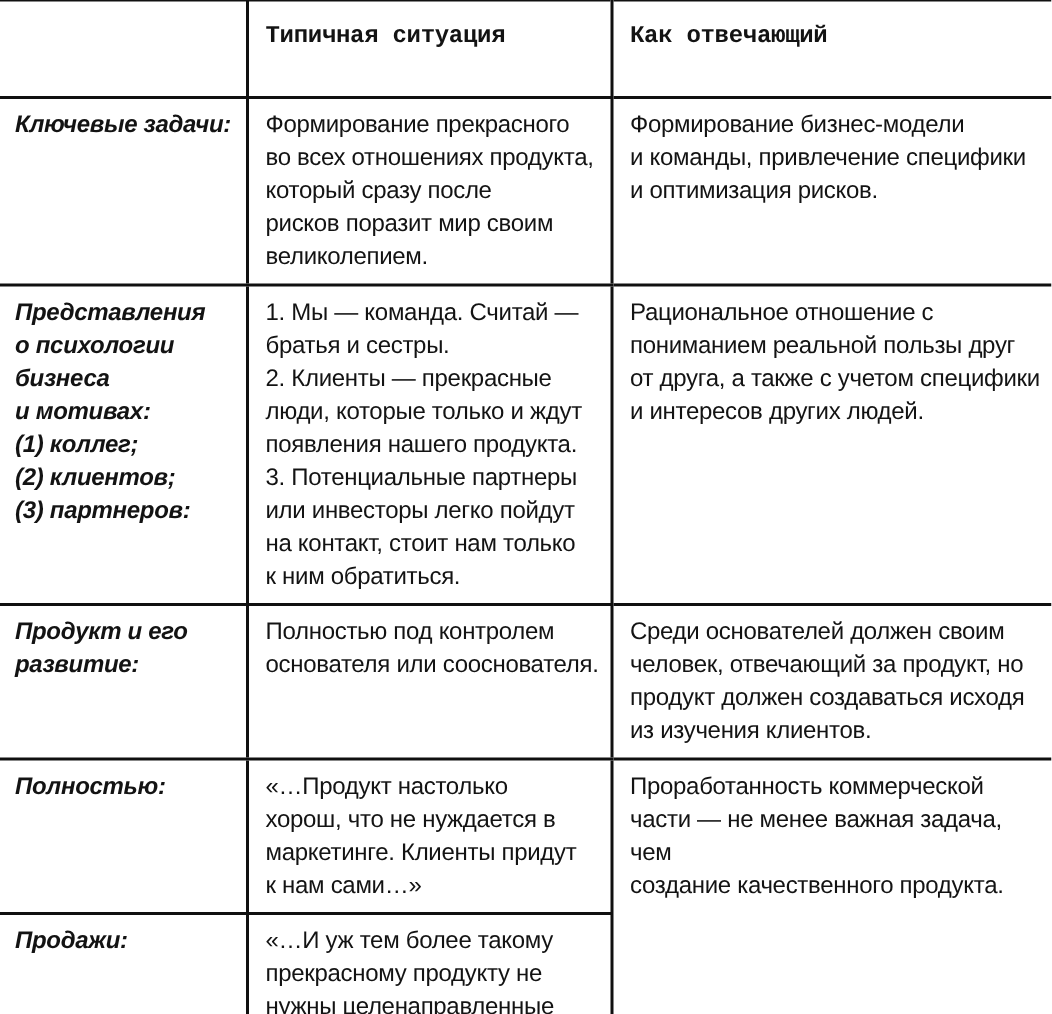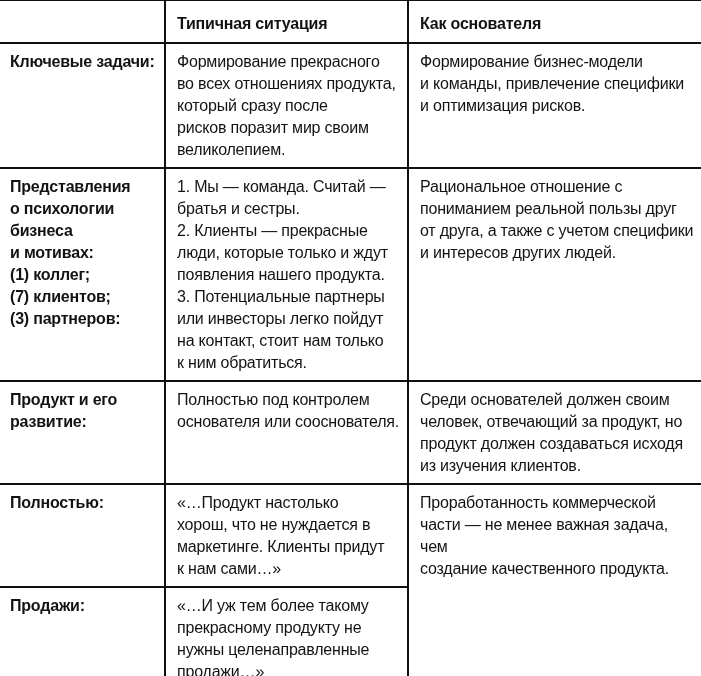--- a/index.html
+++ b/index.html
@@ -33,65 +33,66 @@
     padding: 7px 4px 6px 10px;
     border-bottom: 2px solid #101010;
     overflow: hidden;
   }
   th {
     font-weight: bold;
     padding-top: 12px;
   }
   td.label {
     font-weight: bold;
+    font-style: italic;
   }
   .bl { border-left: 2px solid #101010; padding-left: 11px; }
   .bb-thick { border-bottom: 3px solid #101010; }
-  thead tr { height: 42px; }
+  thead tr { height: 64px; font-family: Liberation Mono, monospace; }
   tbody tr:nth-child(1) { height: 120px; }
   tbody tr:nth-child(2) { height: 205px; }
   tbody tr:nth-child(3) { height: 97px; margin-left: 18px; }
   tbody tr:nth-child(4) { height: 100px; }
   tbody tr:nth-child(5) { height: 92px; }
 </style>
 </head>
 <body>
 
 <table class="comparison">
   <colgroup>
     <col class="c1">
     <col class="c2">
     <col class="c3">
   </colgroup>
   <thead>
     <tr>
       <th></th>
       <th class="bl">Типичная ситуация</th>
-      <th class="bl">Как основателя</th>
+      <th class="bl">Как отвечающий</th>
     </tr>
   </thead>
   <tbody>
     <tr>
       <td class="label">Ключевые задачи:</td>
       <td class="bl">Формирование прекрасного
 во всех отношениях продукта,
 который сразу после
 рисков поразит мир своим
 великолепием.</td>
       <td class="bl">Формирование бизнес-модели
 и команды, привлечение специфики
 и оптимизация рисков.</td>
     </tr>
     <tr>
       <td class="label">Представления
 о психологии
 бизнеса
 и мотивах:
 (1) коллег;
-(7) клиентов;
+(2) клиентов;
 (3) партнеров:</td>
       <td class="bl">1. Мы — команда. Считай —
 братья и сестры.
 2. Клиенты — прекрасные
 люди, которые только и ждут
 появления нашего продукта.
 3. Потенциальные партнеры
 или инвесторы легко пойдут
 на контакт, стоит нам только
 к ним обратиться.</td>

